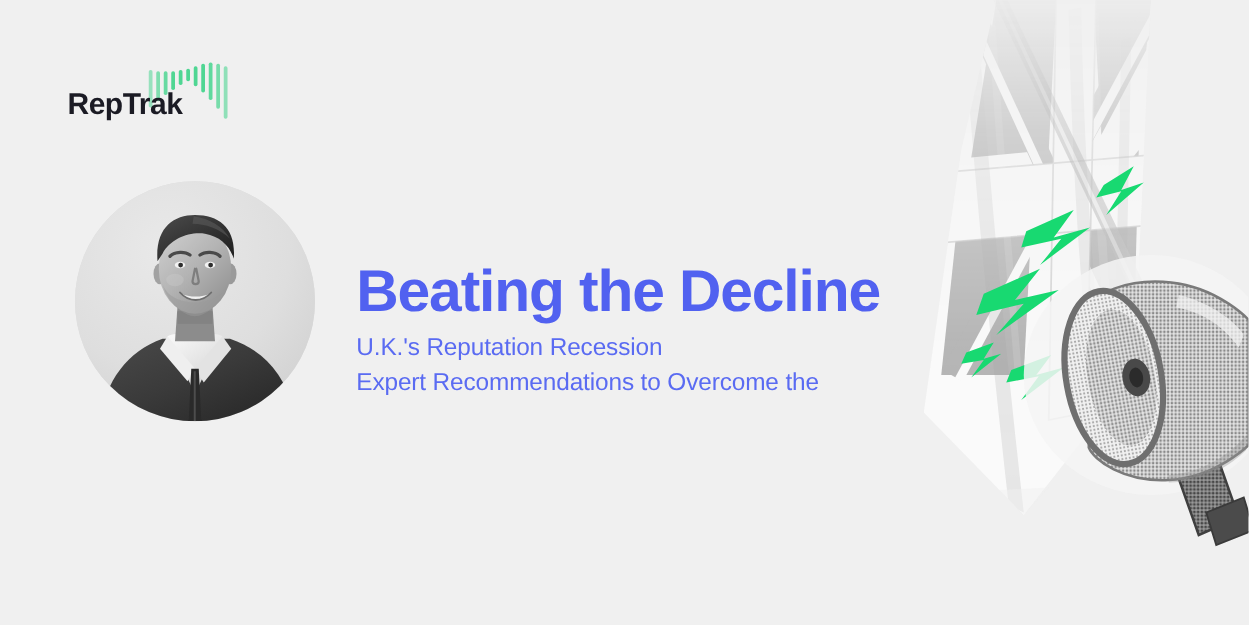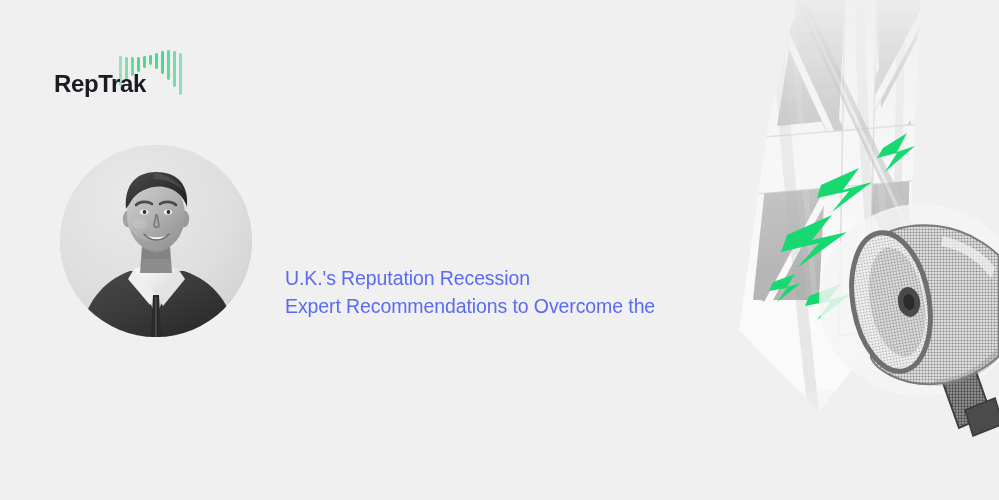--- a/index.html
+++ b/index.html
@@ -185,20 +185,21 @@
 
       <path d="M 96 70 L 94 80 C 94 83 99 83 99 80 L 97 70" fill="none" stroke="#7e7e7e" stroke-width="1.8" stroke-linecap="round"></path>
 
       <path d="M 85 90 C 91 96 102 96 108 90 C 102 93 91 93 85 90 Z" fill="#f0f0f0"></path>
       <path d="M 84 89 C 91 97 102 97 109 89" stroke="#6e6e6e" stroke-width="1.5" fill="none" stroke-linecap="round"></path>
 
       <ellipse cx="80" cy="79" rx="7" ry="5" fill="#d2d2d2" opacity="0.3"></ellipse>
     </svg>
   </div>
 
+  <h1 id="headline">Beating the Decline</h1>
 
   <div id="subhead">
     <span style="display: block;">U.K.'s Reputation Recession</span>
     <span style="display: block;">Expert Recommendations to Overcome the</span>
   </div>
 
   <div id="art">
     <svg viewBox="0 0 330 500" xmlns="http://www.w3.org/2000/svg">
       <defs>
 

